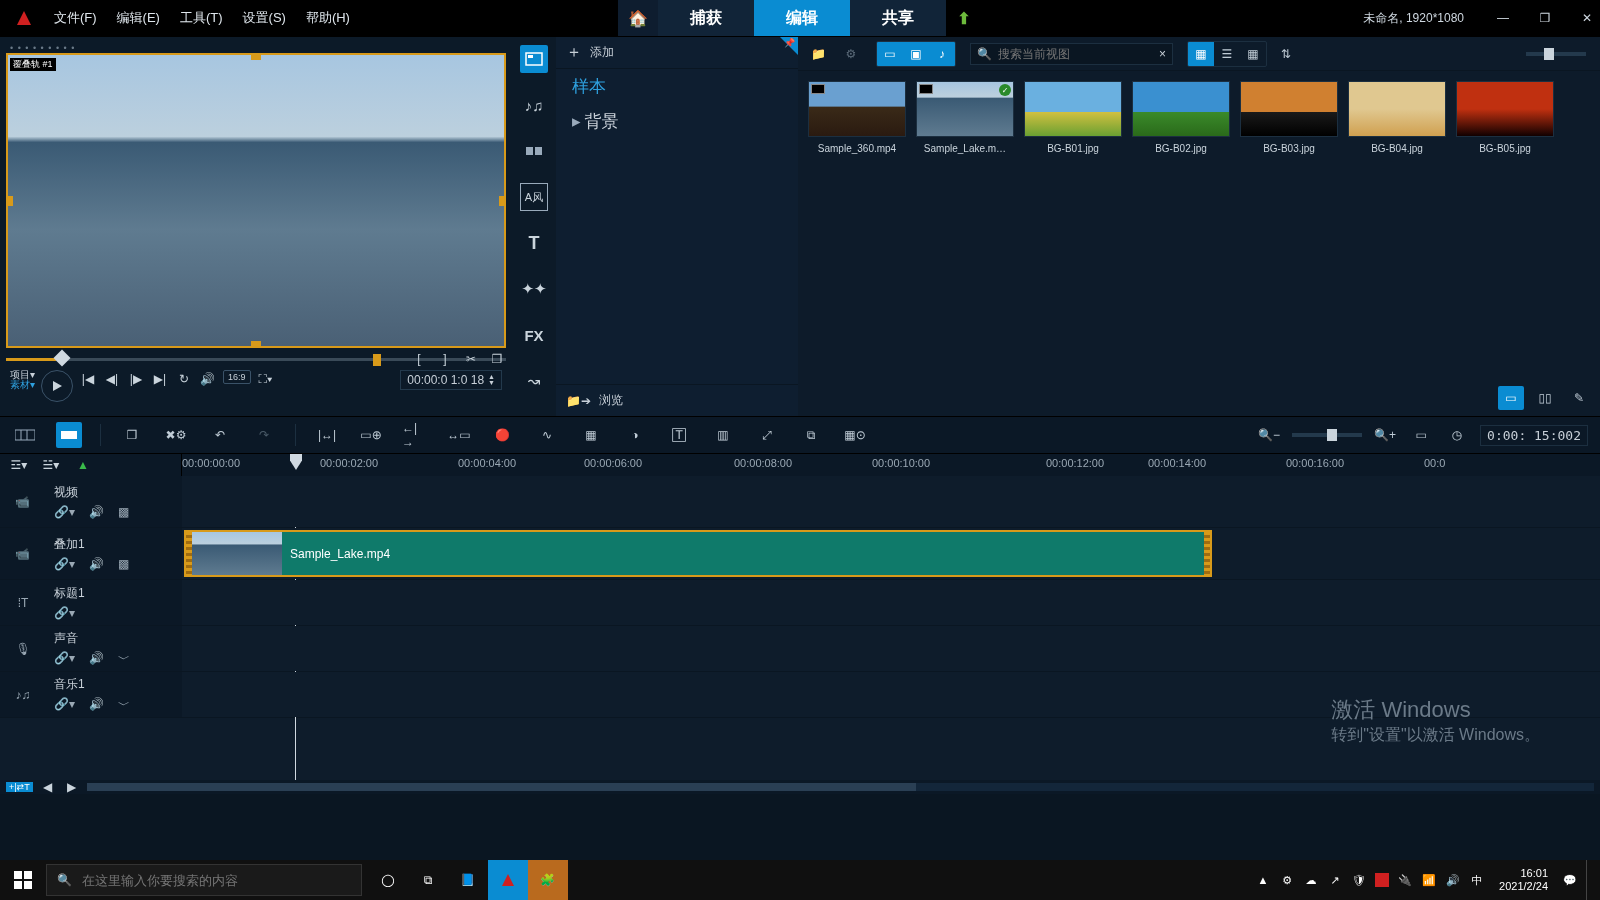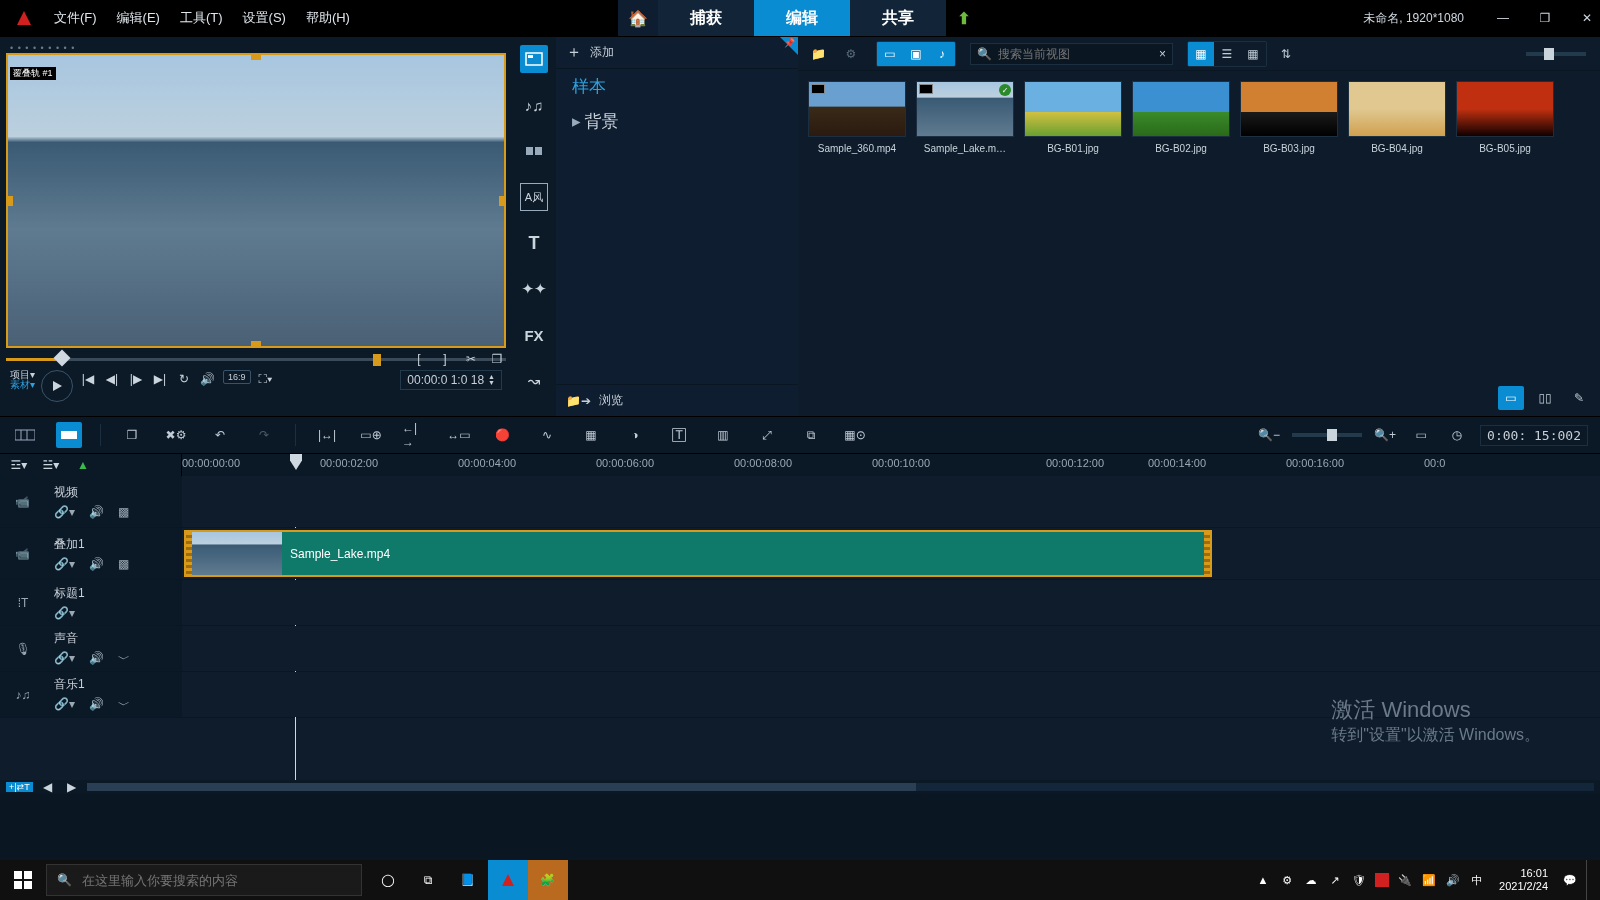--- a/index.html
+++ b/index.html
@@ -16,21 +16,21 @@
 .proj-label { font-size:12px; margin-right:6px; }
 .win-btn { width:18px; height:18px; display:flex; align-items:center; justify-content:center; cursor:pointer; }
 
 .upper { height:380px; display:flex; background:#0d1b2a; border-top:1px solid #000; }
 .preview-pane { width:512px; background:#0c1a28; display:flex; flex-direction:column; padding:6px; position:relative; }
 .grip-dots { height:10px; color:#6a7a88; font-size:9px; letter-spacing:1px; padding-left:4px; }
 .preview-frame { flex:1; position:relative; background:#1a2a3a; border:2px solid #d89a1a; overflow:hidden; }
 .lake { position:absolute; inset:0; background:linear-gradient(to bottom,#a7c6e0 0%,#bcd0de 28%,#3a5a74 30%,#5f7b90 60%,#4a6075 100%); }
 .sparkle { position:absolute; left:38%; top:60%; width:120px; height:90px; background:radial-gradient(circle,#fff 2%,transparent 6%) 0 0/12px 12px, radial-gradient(circle,#fff 2%,transparent 6%) 6px 6px/12px 12px; opacity:.6; }
 .handle { position:absolute; width:10px; height:10px; background:#d89a1a; }
-.overlay-tag { position:absolute; top:12px; left:2px; background:#000; color:#fff; font-size:9px; padding:0 3px; }
+.overlay-tag { position:absolute; top:3px; left:2px; background:#000; color:#fff; font-size:9px; padding:0 3px; }
 .scrub { height:18px; position:relative; margin-top:4px; }
 .scrub-track { position:absolute; left:0; right:0; top:6px; height:3px; background:#3a4a58; }
 .scrub-prog { position:absolute; left:0; width:10%; top:6px; height:3px; background:#d89a1a; }
 .scrub-thumb { position:absolute; left:10%; top:0; width:12px; height:12px; background:#cfd8e0; transform:rotate(45deg); }
 .scrub-end { position:absolute; right:125px; top:2px; width:8px; height:12px; background:#d89a1a; }
 .play-row { height:40px; display:flex; align-items:flex-start; gap:6px; padding:0 4px; }
 .stack-labels { display:flex; flex-direction:column; font-size:10px; line-height:10px; }
 .stack-labels span:last-child { color:#2ea0de; }
 .circ-btn { width:26px; height:26px; border-radius:50%; border:1px solid #3a5268; display:flex; align-items:center; justify-content:center; cursor:pointer; }
 .circ-btn.big { width:32px; height:32px; }
@@ -357,21 +357,21 @@
   <div class="ruler-head">
     <span class="ctrl-ico">☲▾</span>
     <span class="ctrl-ico">☱▾</span>
     <span class="ctrl-ico" style="color:#3aba4a">▲</span>
   </div>
   <div class="ruler" id="ruler">
     <div class="playhead-mark" style="left:108px"></div>
   <span class="rtick" style="left: 0px;">00:00:00:00</span>
       <span class="rtick" style="left: 138px;">00:00:02:00</span>
       <span class="rtick" style="left: 276px;">00:00:04:00</span>
-      <span class="rtick" style="left: 414px;">00:00:06:00</span>
+      <span class="rtick" style="left: 402px;">00:00:06:00</span>
       <span class="rtick" style="left: 552px;">00:00:08:00</span>
       <span class="rtick" style="left: 690px;">00:00:10:00</span>
       <span class="rtick" style="left: 828px; margin-left: 36px;">00:00:12:00</span>
       <span class="rtick" style="left: 966px;">00:00:14:00</span>
       <span class="rtick" style="left: 1104px;">00:00:16:00</span>
       <span class="rtick" style="left: 1242px;">00:0</span>
     </div>
 </div>
 
 <div class="tracks">

